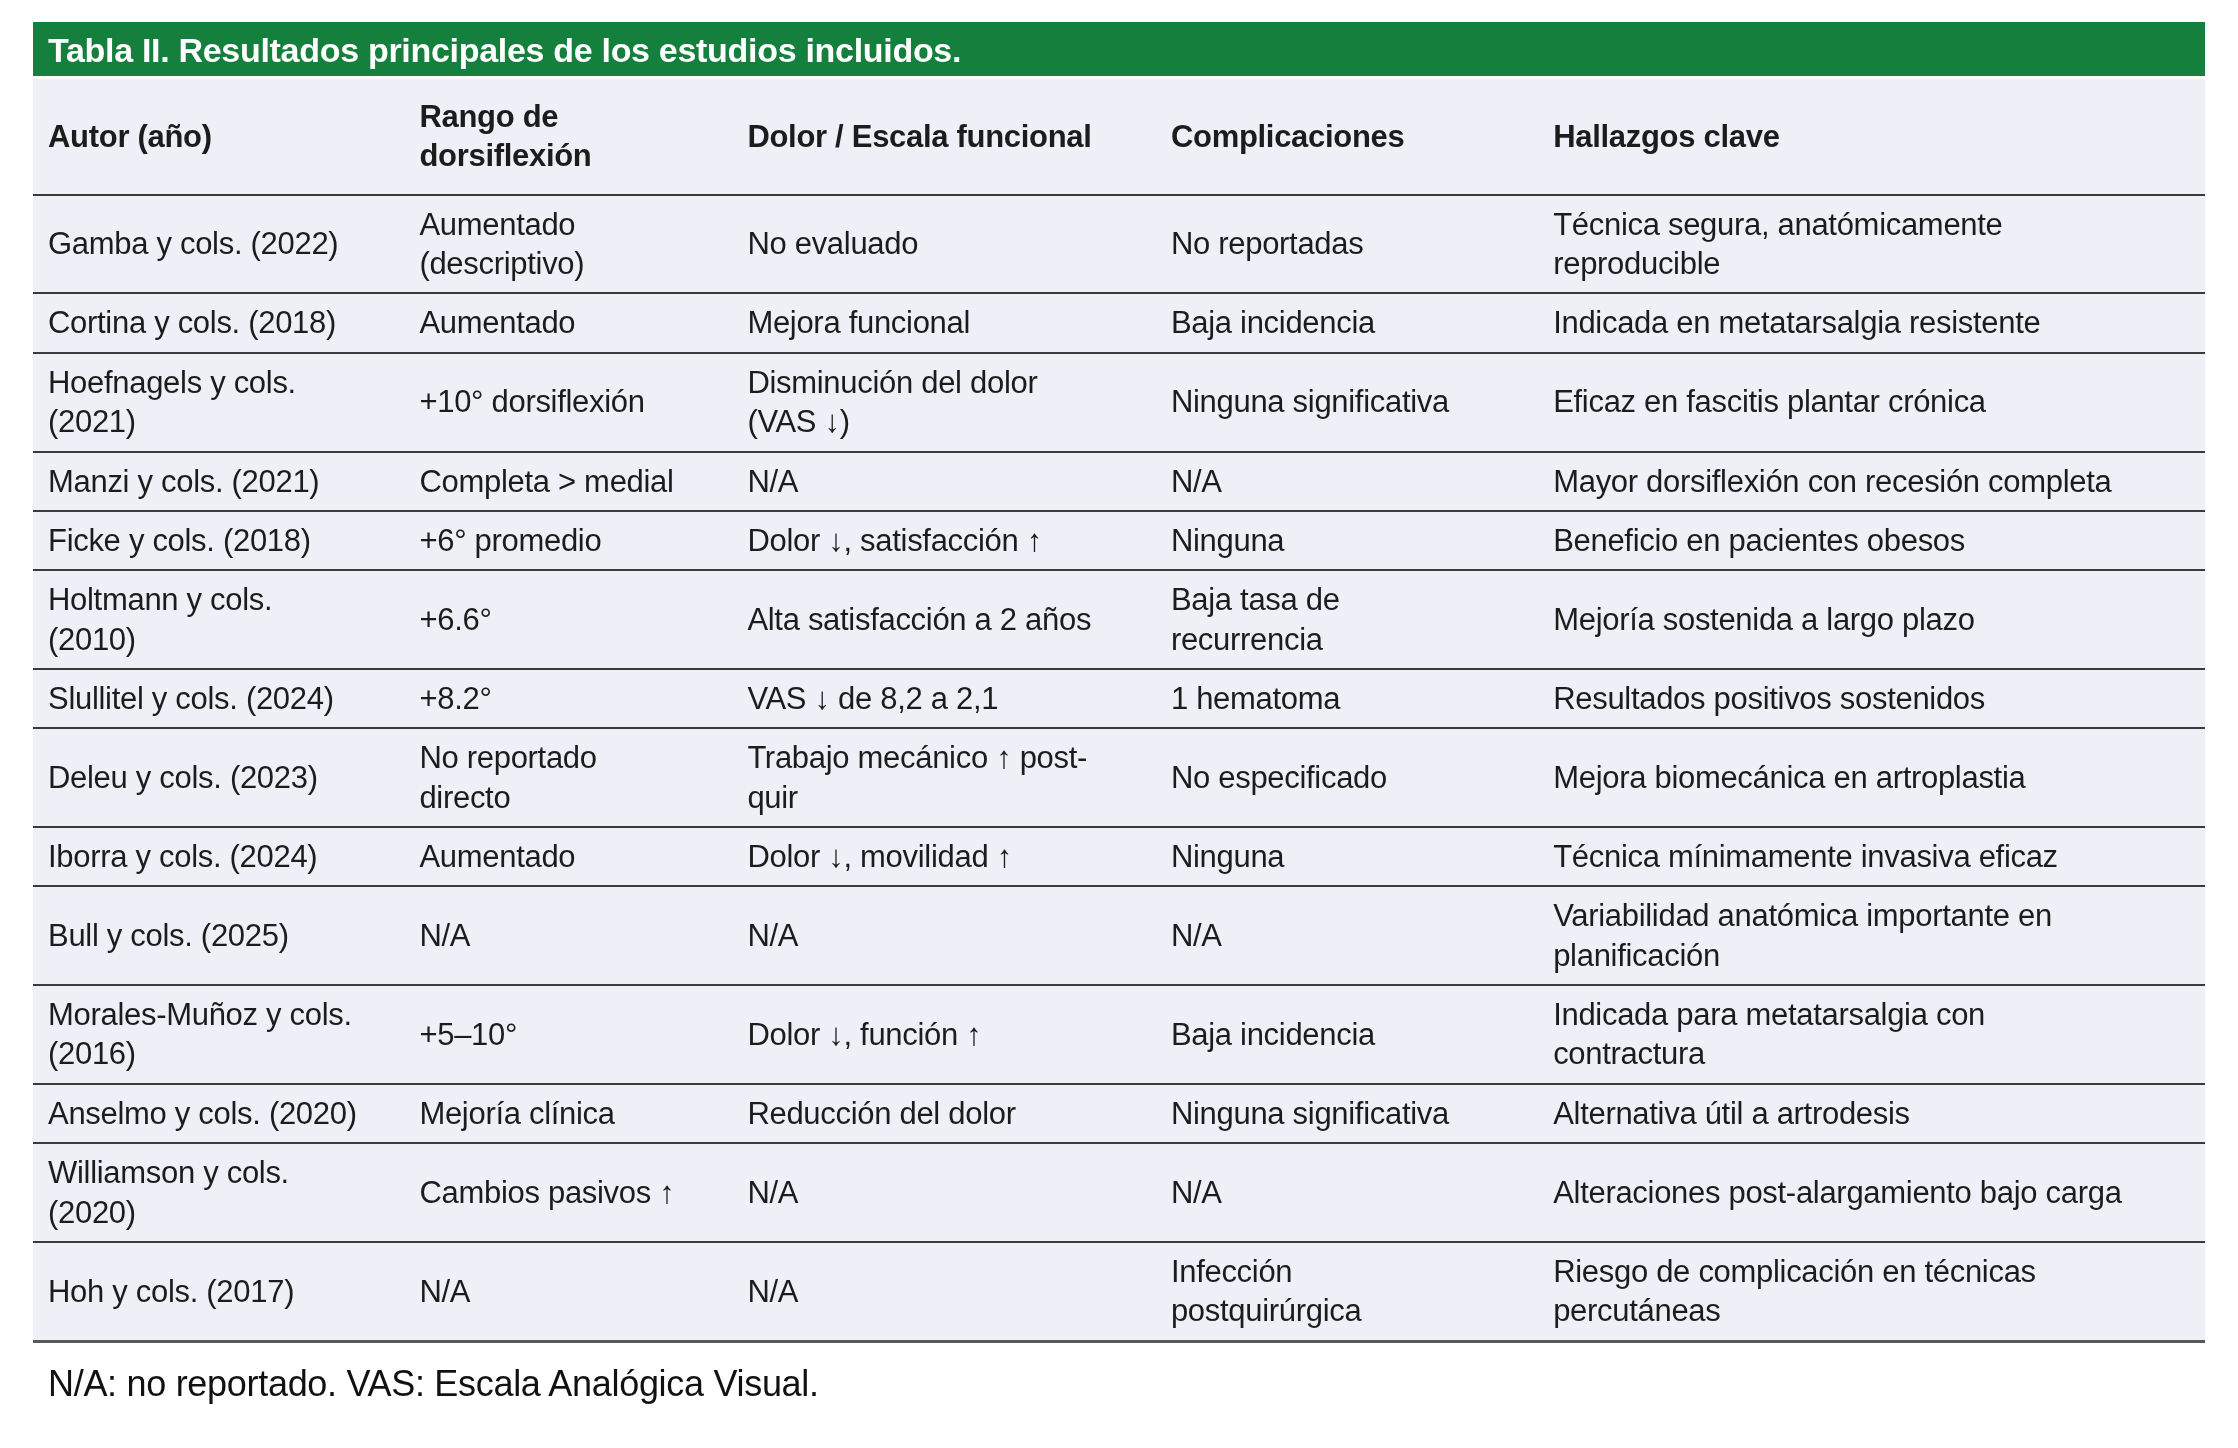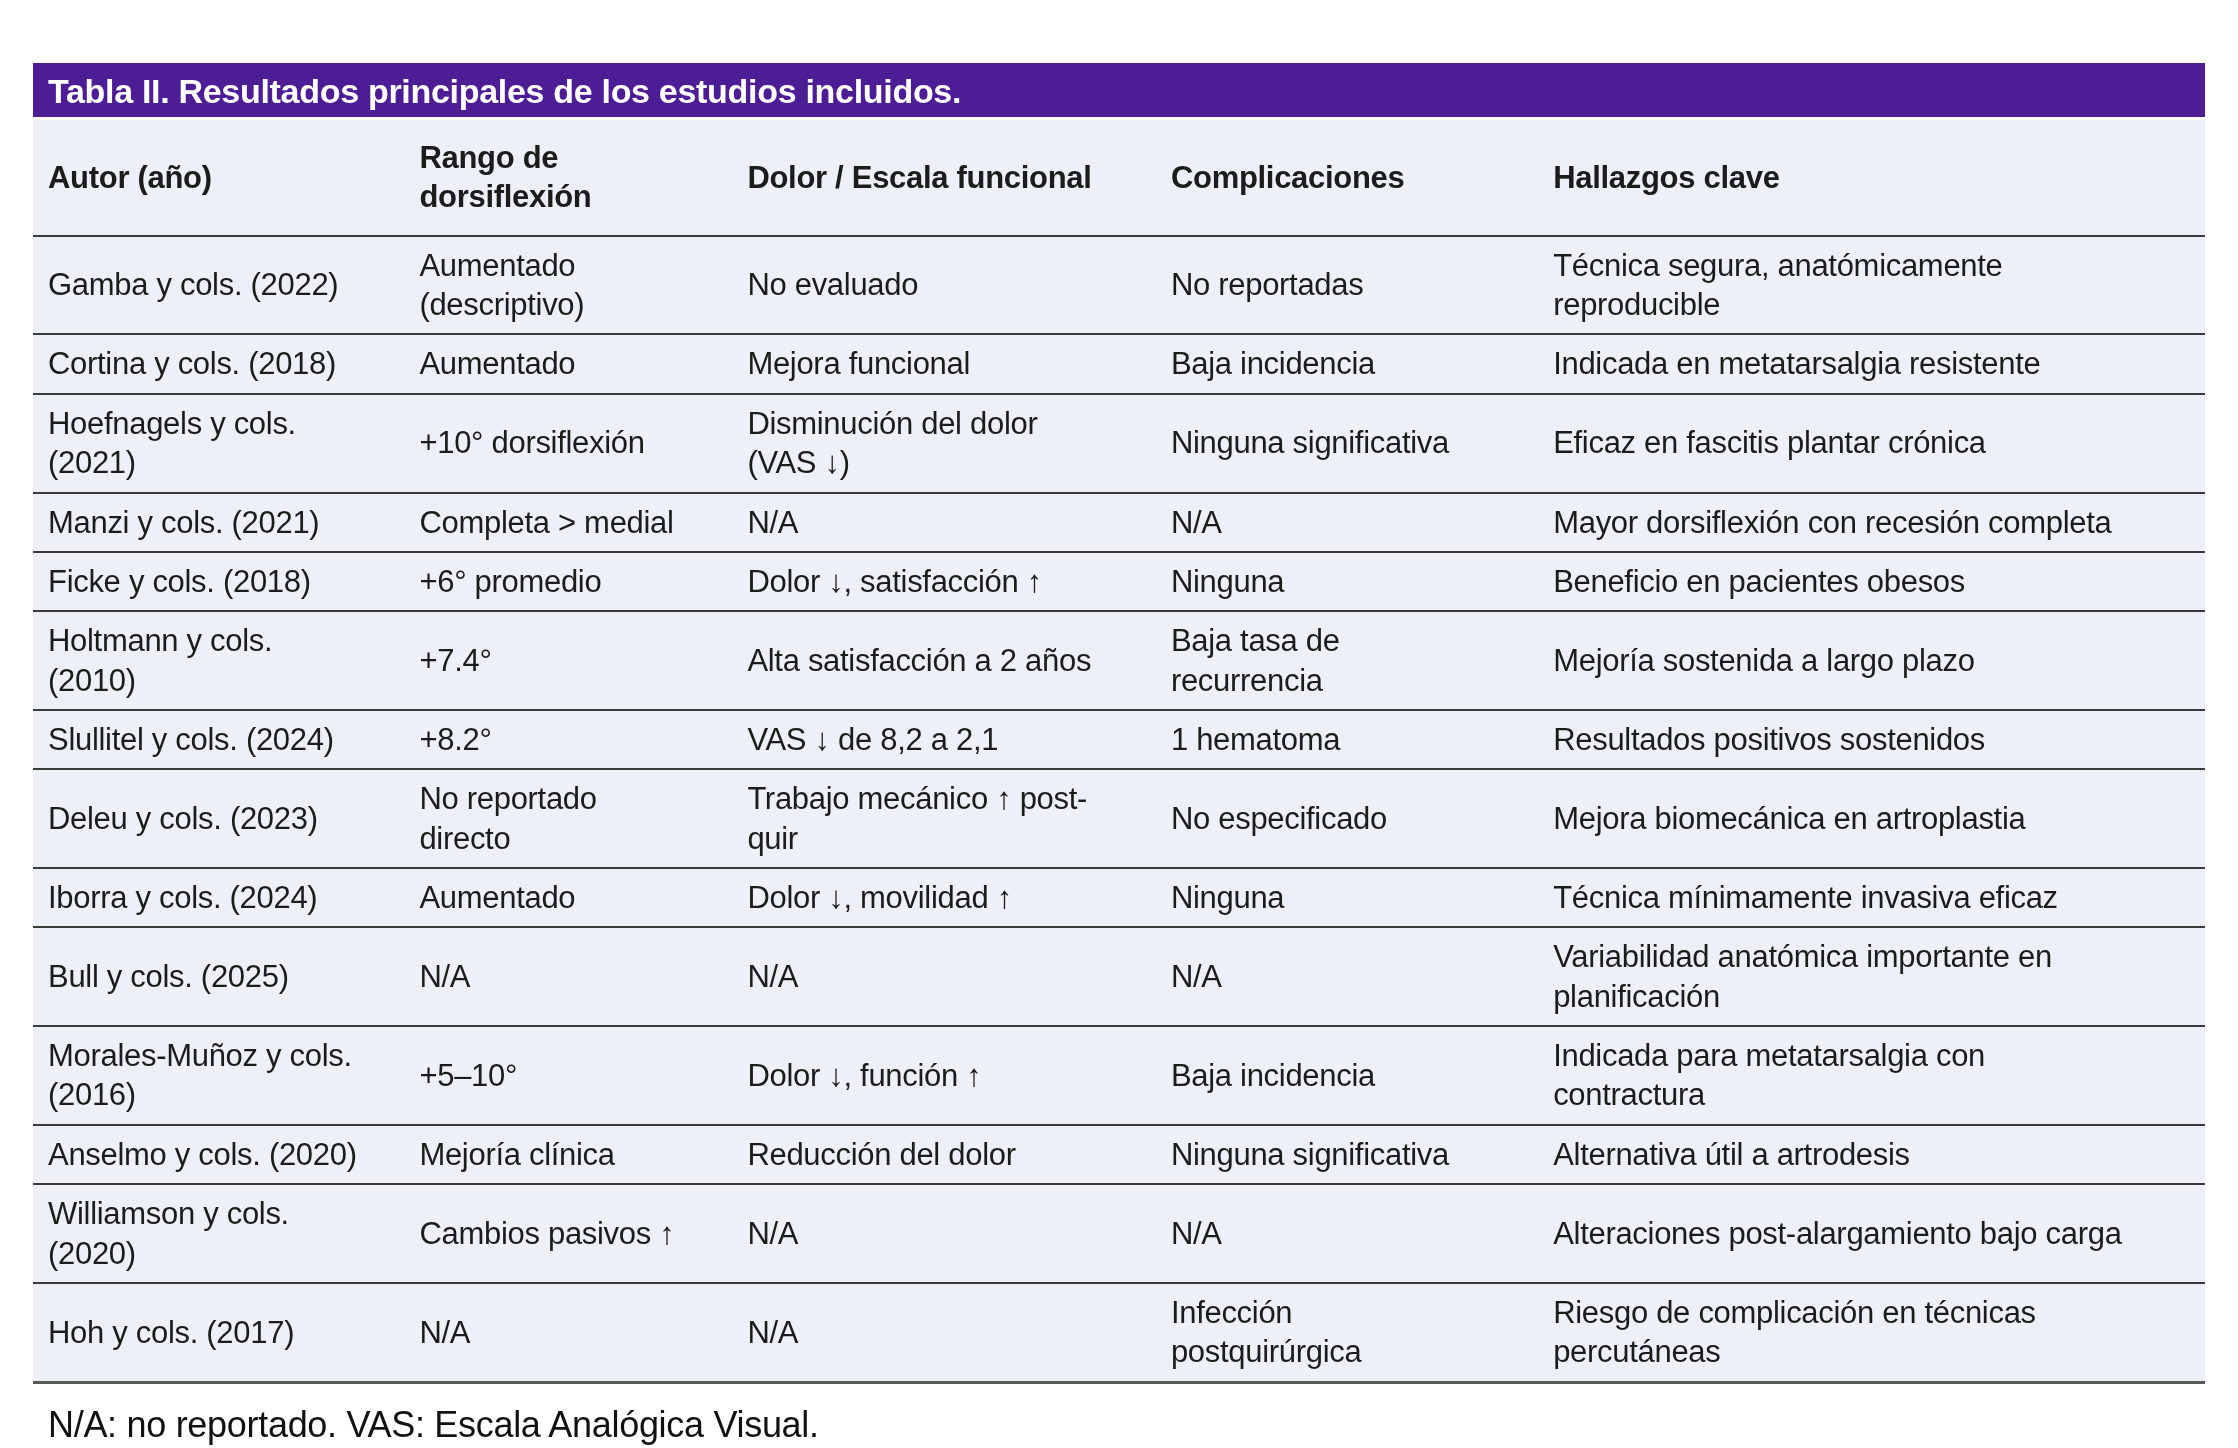--- a/index.html
+++ b/index.html
@@ -55,21 +55,21 @@
   .col-author{width:17.1%;}
   .col-dorsi{width:15.1%;}
   .col-pain{width:19.5%;}
   .col-compl{width:17.6%;}
   .col-find{width:30.7%;}
 </style>
 </head>
 <body>
 
 <div class="table-wrap">
-  <div class="title-bar" style="background: #4c1d95; color: rgb(255, 255, 255); margin-top: 41px;">Tabla II. Resultados principales de los estudios incluidos.</div>
+  <div class="title-bar" style="background: #15803d; color: rgb(255, 255, 255);">Tabla II. Resultados principales de los estudios incluidos.</div>
 
   <table style="background: rgb(237, 240, 246); padding-left: 13px;">
     <colgroup>
       <col class="col-author">
       <col class="col-dorsi">
       <col class="col-pain">
       <col class="col-compl">
       <col class="col-find">
     </colgroup>
     <thead>
@@ -118,21 +118,21 @@
         <tr>
           <td>Ficke y cols. (2018)</td>
           <td>+6° promedio</td>
           <td>Dolor ↓, satisfacción ↑</td>
           <td>Ninguna</td>
           <td>Beneficio en pacientes obesos</td>
         </tr>
         <tr>
           <td>Holtmann y cols.
 (2010)</td>
-          <td>+7.4°</td>
+          <td>+6.6°</td>
           <td>Alta satisfacción a 2 años</td>
           <td>Baja tasa de
 recurrencia</td>
           <td>Mejoría sostenida a largo plazo</td>
         </tr>
         <tr>
           <td>Slullitel y cols. (2024)</td>
           <td>+8.2°</td>
           <td>VAS ↓ de 8,2 a 2,1</td>
           <td>1 hematoma</td>

